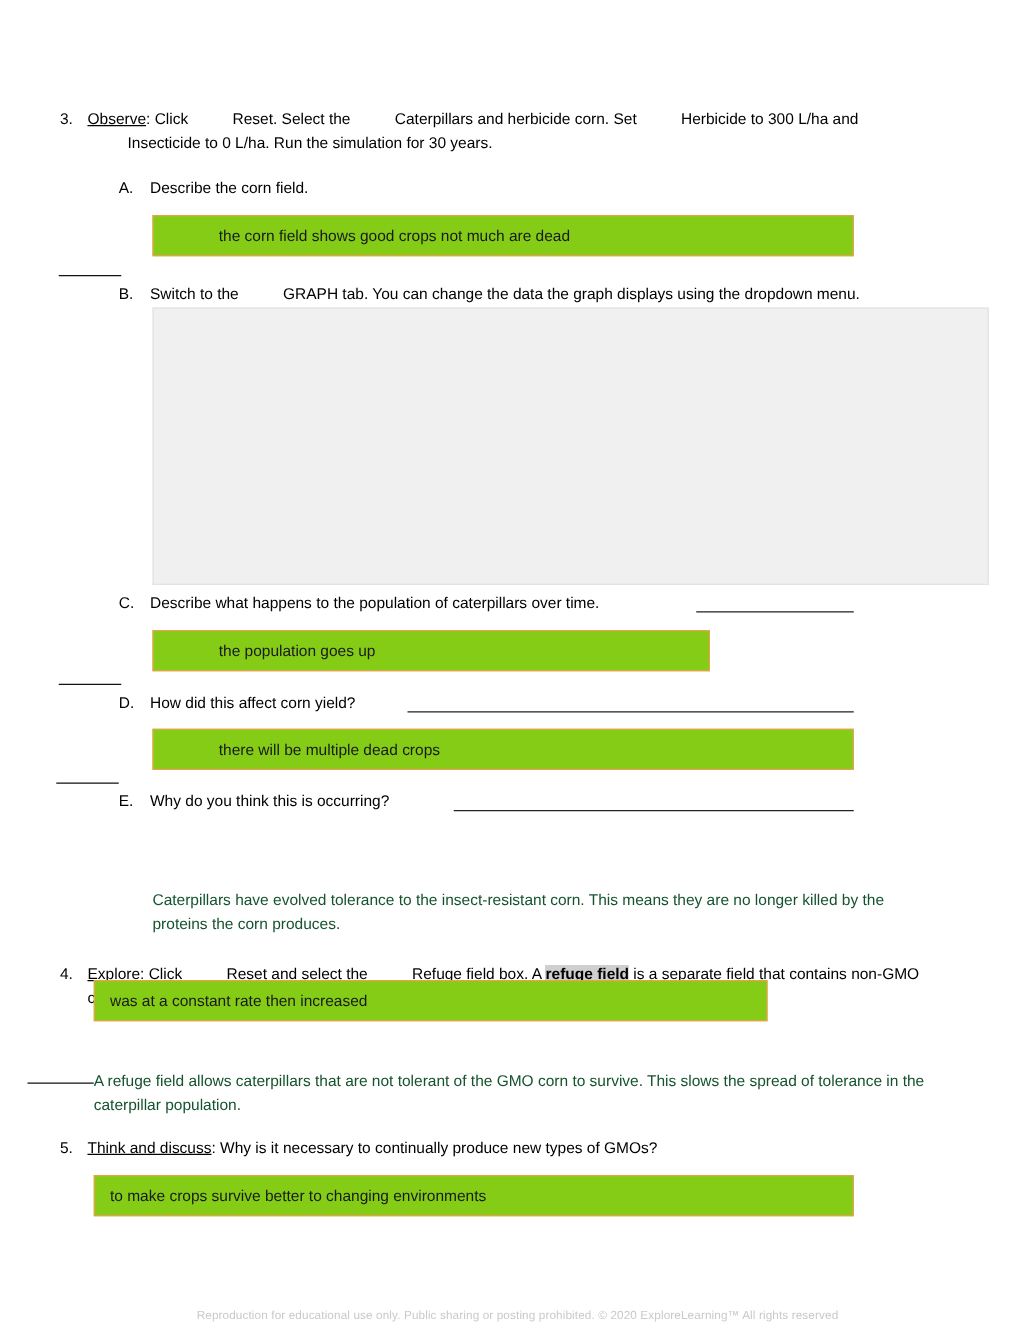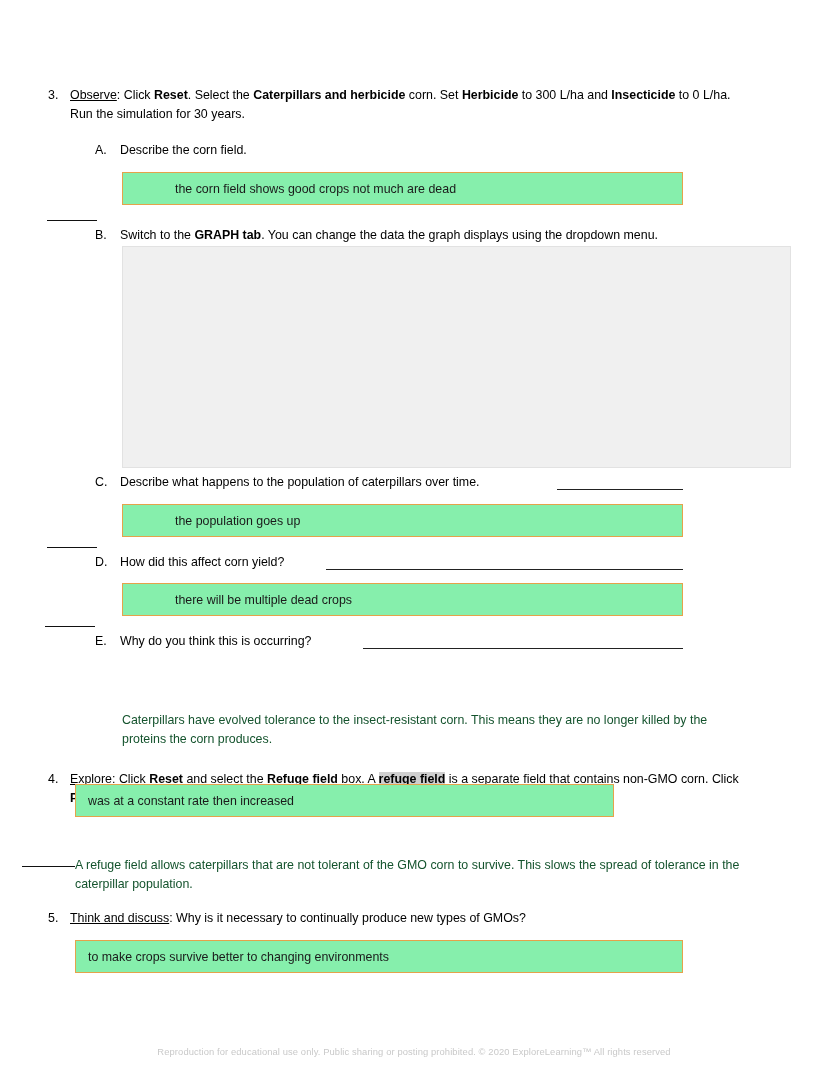--- a/index.html
+++ b/index.html
@@ -23,21 +23,21 @@
     inset: 0;
   }
 
   
   .block {
     position: absolute;
     font-size: 12.4px;
     line-height: 19px;
     color: #14532d;
   }
-  .bold { font-weight: bold; }
+  .bold { font-weight: normal; margin-left: 32px; }
   .uline { text-decoration: underline; margin-top: 24px; }
   .hl {
     background: #cfcfcf;
     font-weight: bold;
   }
 
   
   .num-item {
     position: absolute;
     display: flex;
@@ -62,21 +62,21 @@
   .let-item .let {
     width: 25px;
     flex: 0 0 25px;
   }
   .let-item .body { flex: 1 1 auto; }
 
   
   .answer-box {
     position: absolute;
     border: 1.3px solid #e5a24a;
-    background: #86efac;
+    background: #84cc16;
     box-sizing: border-box;
     display: flex;
     align-items: center;
     font-size: 12.4px;
     color: #1a1a1a;
   }
   .answer-box .atext {
     display: block;
   }
   .answer-box.indent .atext { padding-left: 52px; }
@@ -141,21 +141,21 @@
     <span class="body"><span>Switch to the </span><span class="bold">GRAPH tab</span><span>. You can change the data the graph displays using the dropdown menu.</span></span>
   </div>
 
   <div class="placeholder" style="left:122px; top:246px; width:669px; height:222px;"></div>
 
   <div class="let-item" style="left:95px; top:473px; width:700px;">
     <span class="let">C.</span>
     <span class="body">Describe what happens to the population of caterpillars over time.</span>
   </div>
   <div class="blank" style="left:557px; top:489px; width:126px;"></div>
-  <div class="answer-box indent" style="left:122px; top:504px; width:561px; height:33px;">
+  <div class="answer-box indent" style="left:122px; top:504px; width:446px; height:33px;">
     <span class="atext">the population goes up</span>
   </div>
 
   <div class="margin-rule" style="left:47px; top:547px; width:50px;"></div>
 
   <div class="let-item" style="left:95px; top:553px; width:700px;">
     <span class="let">D.</span>
     <span class="body">How did this affect corn yield?</span>
   </div>
   <div class="blank" style="left:326px; top:569px; width:357px;"></div>

